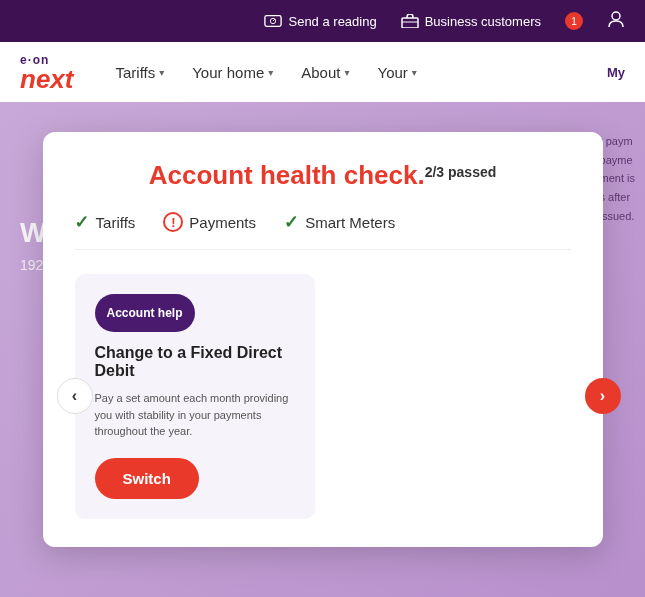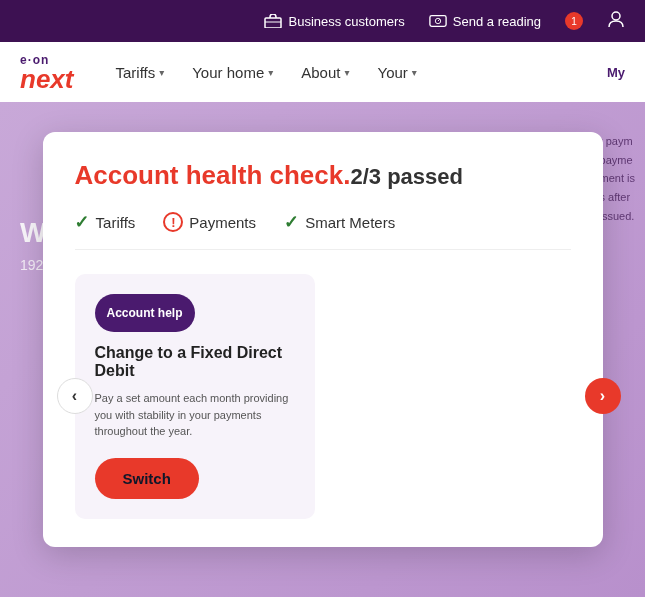--- a/index.html
+++ b/index.html
@@ -148,32 +148,32 @@
       border-radius: 12px;
       padding: 28px 32px;
       width: 560px;
       box-shadow: 0 8px 32px rgba(0,0,0,0.18);
       position: relative;
     }
 
     .modal-header {
       display: flex;
       align-items: flex-start;
-      justify-content: flex-start;
+      justify-content: center;
       margin-bottom: 20px;
     }
 
     .modal-title {
       font-size: 26px;
       font-weight: bold;
       color: #e8392a;
     }
 
     .passed-badge {
-      font-size: 22px;
+      font-size: 14px;
       color: #333;
       font-weight: 600;
       white-space: nowrap;
       padding-top: 4px;
     }
 
     .checks-row {
       display: flex;
       align-items: center;
       gap: 28px;
@@ -244,21 +244,21 @@
 
     .card-desc {
       font-size: 11px;
       color: #555;
       line-height: 1.5;
       margin-bottom: 18px;
     }
 
     .switch-btn {
       background: #e8392a;
-      color: #0f172a;
+      color: #ffffff;
       border: none;
       border-radius: 24px;
       padding: 12px 28px;
       font-size: 15px;
       font-weight: 600;
       cursor: pointer;
       display: block;
     }
 
     
@@ -286,40 +286,40 @@
       right: -50px;
       background: #e8392a;
       color: white;
       border: none;
     }
   </style>
 </head>
 <body>
 
 <div class="top-bar">
+  <a class="top-bar-item">
+    <span class="top-bar-icon">
+      <svg width="20" height="14" viewBox="0 0 20 14" fill="none">
+        <rect x="1" y="1" width="18" height="12" rx="2" stroke="white" stroke-width="1.5" fill="none"></rect>
+        <circle cx="10" cy="7" r="3" stroke="white" stroke-width="1"></circle>
+        <path d="M10 7 L12 5" stroke="white" stroke-width="1"></path>
+      </svg>
+    </span>
+    <span>Send a reading</span>
+  </a>
   <a class="top-bar-item">
     <span class="top-bar-icon">
       <svg width="18" height="14" viewBox="0 0 18 14" fill="none">
         <rect x="1" y="4" width="16" height="10" rx="1" stroke="white" stroke-width="1.5" fill="none"></rect>
         <path d="M6 4V3a3 3 0 016 0v1" stroke="white" stroke-width="1.5" fill="none"></path>
         <line x1="1" y1="8" x2="17" y2="8" stroke="white" stroke-width="1"></line>
       </svg>
     </span>
     <span>Business customers</span>
   </a>
-  <a class="top-bar-item">
-    <span class="top-bar-icon">
-      <svg width="20" height="14" viewBox="0 0 20 14" fill="none">
-        <rect x="1" y="1" width="18" height="12" rx="2" stroke="white" stroke-width="1.5" fill="none"></rect>
-        <circle cx="10" cy="7" r="3" stroke="white" stroke-width="1"></circle>
-        <path d="M10 7 L12 5" stroke="white" stroke-width="1"></path>
-      </svg>
-    </span>
-    <span>Send a reading</span>
-  </a>
   <div class="notification-badge">
     <span>1</span>
   </div>
   <span>
     <svg width="18" height="18" viewBox="0 0 18 18" fill="none">
       <circle cx="9" cy="6" r="4" stroke="white" stroke-width="1.5" fill="none"></circle>
       <path d="M2 17c0-4 3-6 7-6s7 2 7 6" stroke="white" stroke-width="1.5" fill="none"></path>
     </svg>
   </span>
 </div>

